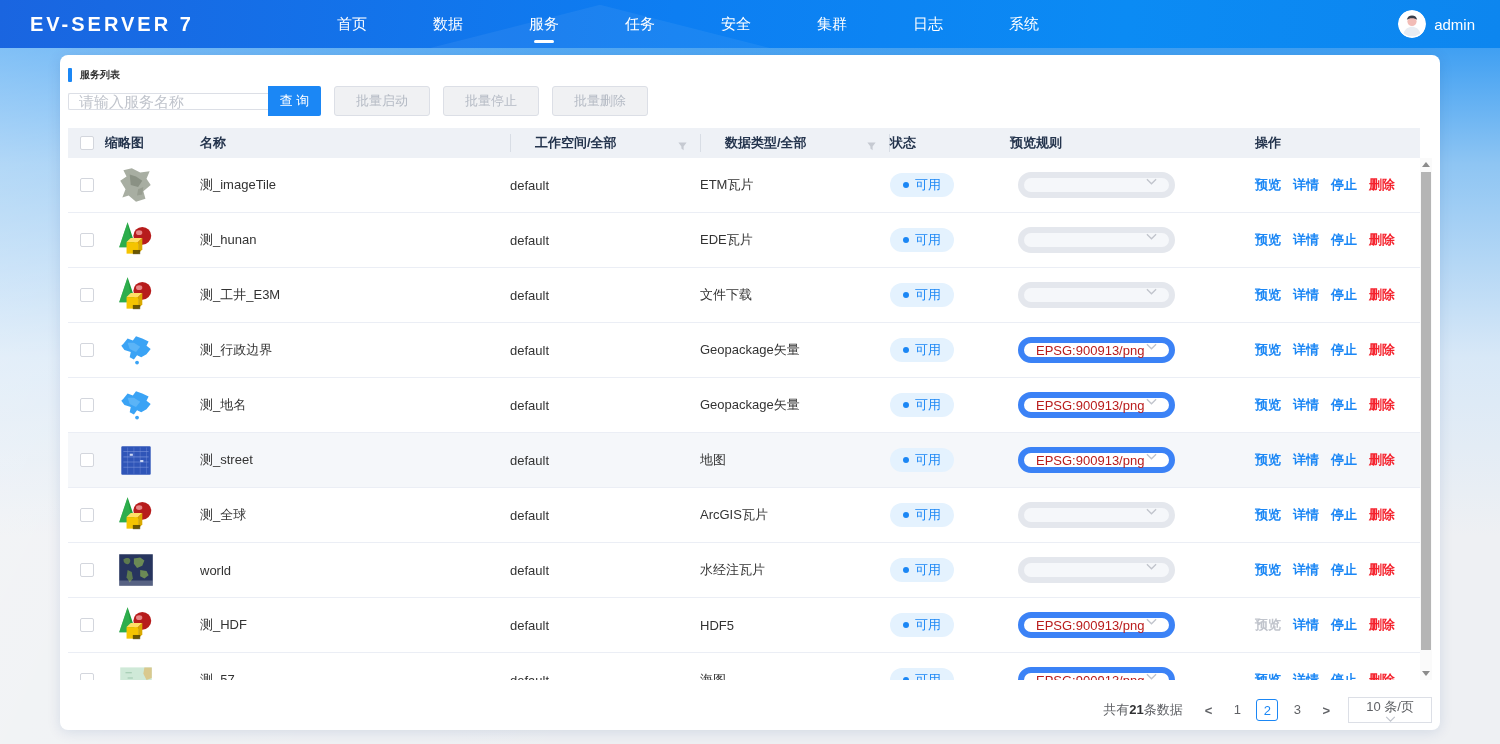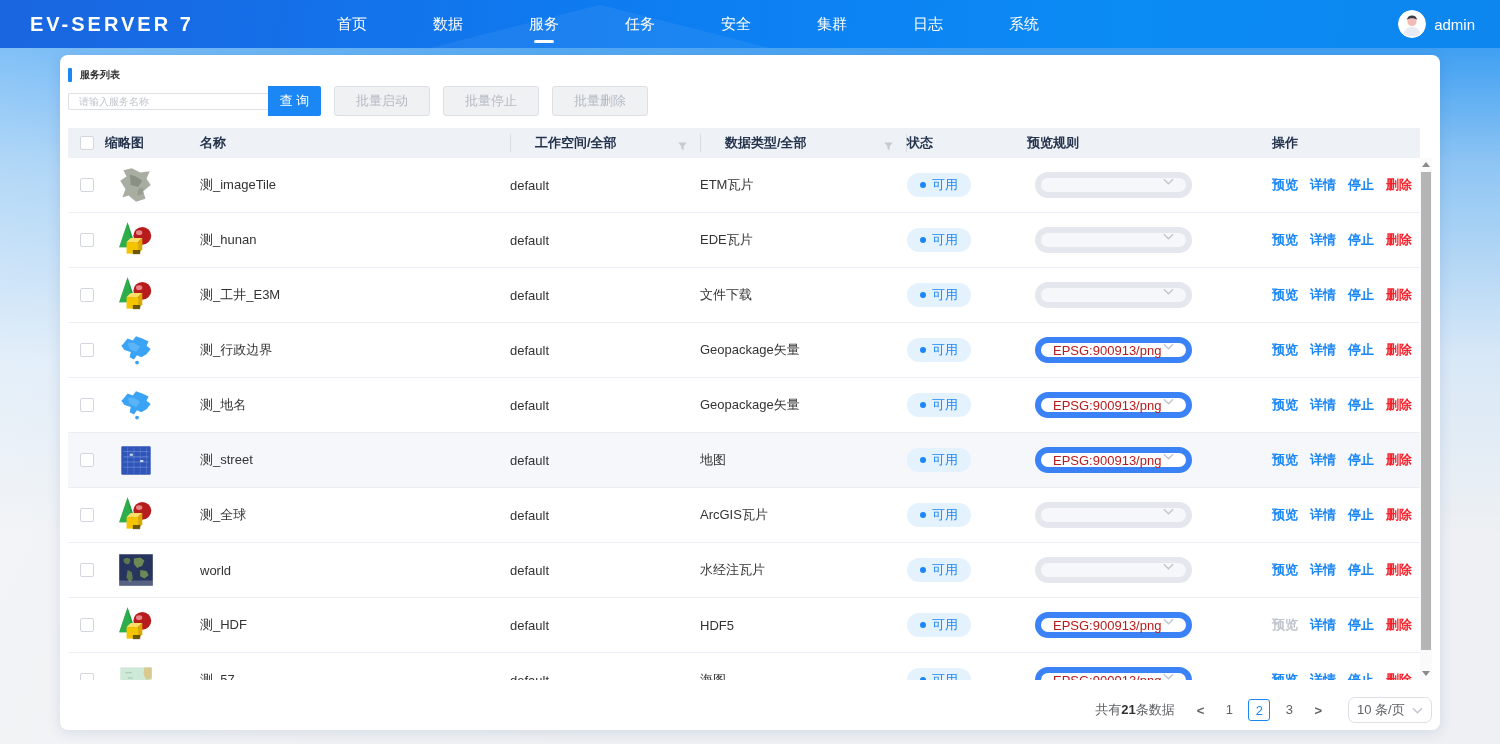--- a/index.html
+++ b/index.html
@@ -30,38 +30,38 @@
   
   .card { position:absolute; left:60px; top:55px; width:1380px; height:675px;
     background:#fff; border-radius:8px; box-shadow:0 2px 14px rgba(0,50,120,.12);
     padding:0 8px; }
   .panel-title { display:flex; align-items:center; gap:8px; height:26px; padding-top:13px; }
   .accent-bar { width:4px; height:14px; background:#1b87f5; border-radius:1px; }
   .panel-title h1 { margin:0; font-size:10px; color:#333; font-weight:bold; }
 
   .toolbar { margin-top:5px; display:flex; align-items:center; }
   .search-input { width:200px; height:17px; border:1px solid #dcdfe6; border-right:none;
-    border-radius:2px 0 0 2px; padding:0 10px; font-size:10px; color:#a21caf; outline:none; }
+    border-radius:2px 0 0 2px; padding:0 10px; font-size:15px; color:#a21caf; outline:none; }
   .search-input::placeholder { color:#c0c4cc; }
   .btn-primary { width:53px; height:30px; background:#1b87f5; color:#fff; border:none;
     border-radius:0 2px 2px 0; font-size:13px; cursor:pointer; white-space:nowrap; }
   .btn-batch { height:30px; padding:0 21px; margin-left:13px; background:#f0f1f3;
     border:1px solid #dcdfe6; border-radius:3px; color:#b4bac4; font-size:13px; white-space:nowrap; }
   .btn-batch:first-of-type { margin-left:21px; }
 
   
   .table { margin-top:12px; position:relative; }
   .thead { display:flex; align-items:center; height:30px; background:#eef1f6;
     font-size:13px; font-weight:bold; color:#24344d; width:1352px; }
   .col { flex:none; }
   .col-check  { width:37px; display:flex; justify-content:center; }
   .col-thumb  { width:95px; }
   .col-name   { width:310px; }
   .col-ws     { width:190px; }
-  .col-dt     { width:207px; }
+  .col-dt     { width:190px; }
   .col-status { width:120px; }
   .col-rule   { width:245px; }
   .col-action { width:165px; }
   .thead .col-ws, .thead .col-dt { border-left:1px solid #d8dde5; padding-left:24px;
     display:flex; align-items:flex-end; height:18px; }
   .thead .col-dt { border-right:1px solid #d8dde5; }
   .thead .funnel { margin-left:auto; margin-right:12px; display:flex; cursor:pointer; }
 
   .tbody { height:522px; overflow:hidden; width:1352px; }
   .trow { display:flex; align-items:center; height:55px; border-bottom:1px solid #ebeef5;
@@ -94,23 +94,23 @@
   
   .card-footer { position:absolute; left:8px; right:4px; bottom:0; height:40px;
     display:flex; align-items:center; justify-content:flex-end; gap:10px;
     font-size:13px; color:#606266; padding-right:4px; }
   .total { margin-right:8px; color:#606266; }
   .total b { color:#303133; }
   .page-arrow { cursor:pointer; padding:0 4px; color:#606266; font-weight:bold; }
   .pages { display:flex; gap:8px; align-items:center; }
   .page { min-width:22px; height:22px; line-height:22px; text-align:center; cursor:pointer; color:#606266; }
   .page.active { border:1px solid #1b87f5; color:#1b87f5; border-radius:3px; background:#fff; }
-  .page-size { width:84px; height:26px; border:1px solid #dcdfe6; border-radius:7px;
+  .page-size { width:84px; height:26px; border:1px solid #dcdfe6; border-radius:0;
     display:flex; align-items:center; justify-content:space-between; padding:0 8px;
-    color:#606266; cursor:pointer; margin-left:12px; background:#fff; }
+    color:#606266; cursor:pointer; margin-left:4px; background:#fff;flex-direction:column; }
 </style>
 </head>
 <body>
 
 <nav class="nav">
   <div class="logo">EV-SERVER 7</div>
   <div class="nav-menu" id="nav-menu">
       <div class="nav-item">首页</div>
       <div class="nav-item">数据</div>
       <div class="nav-item active">服务</div>

